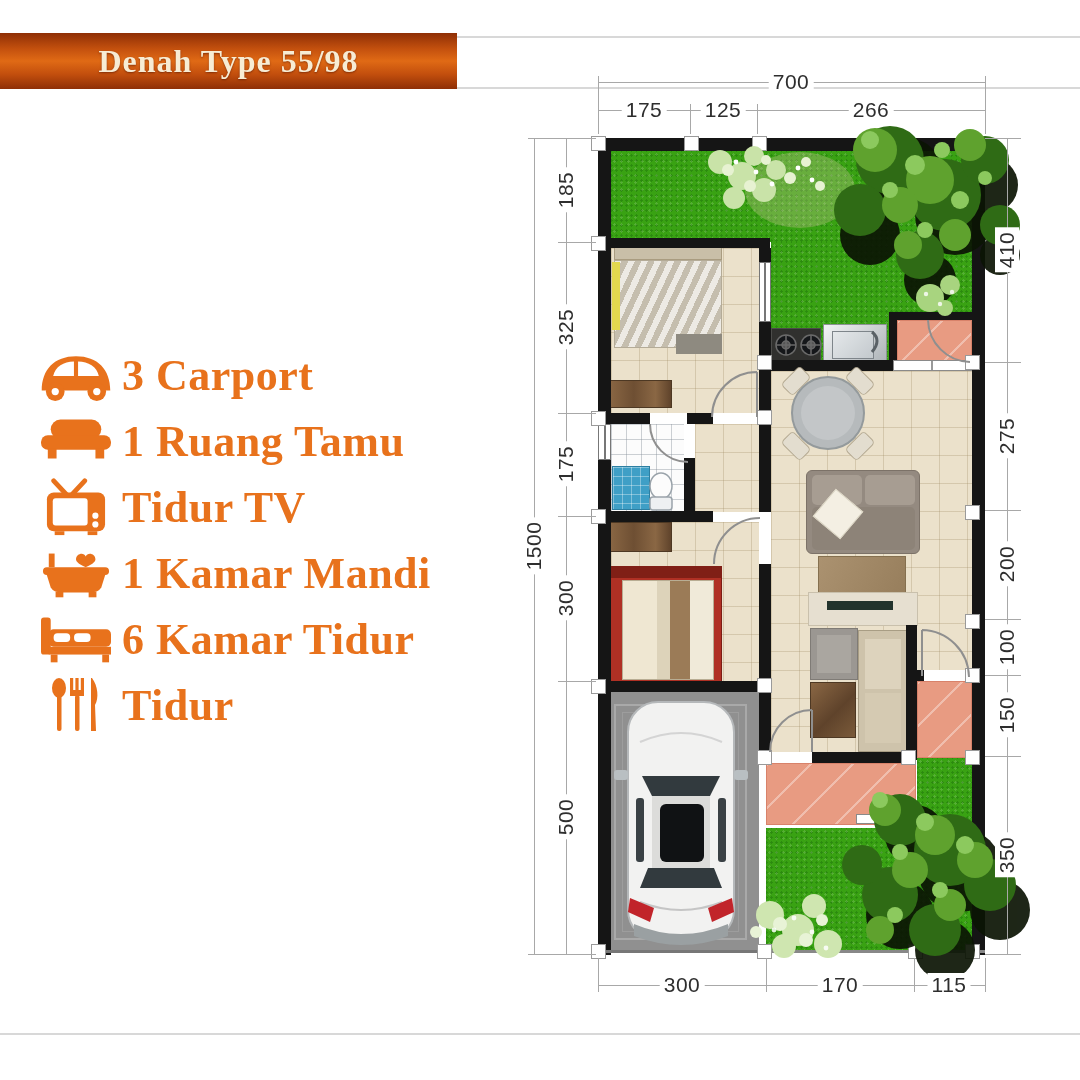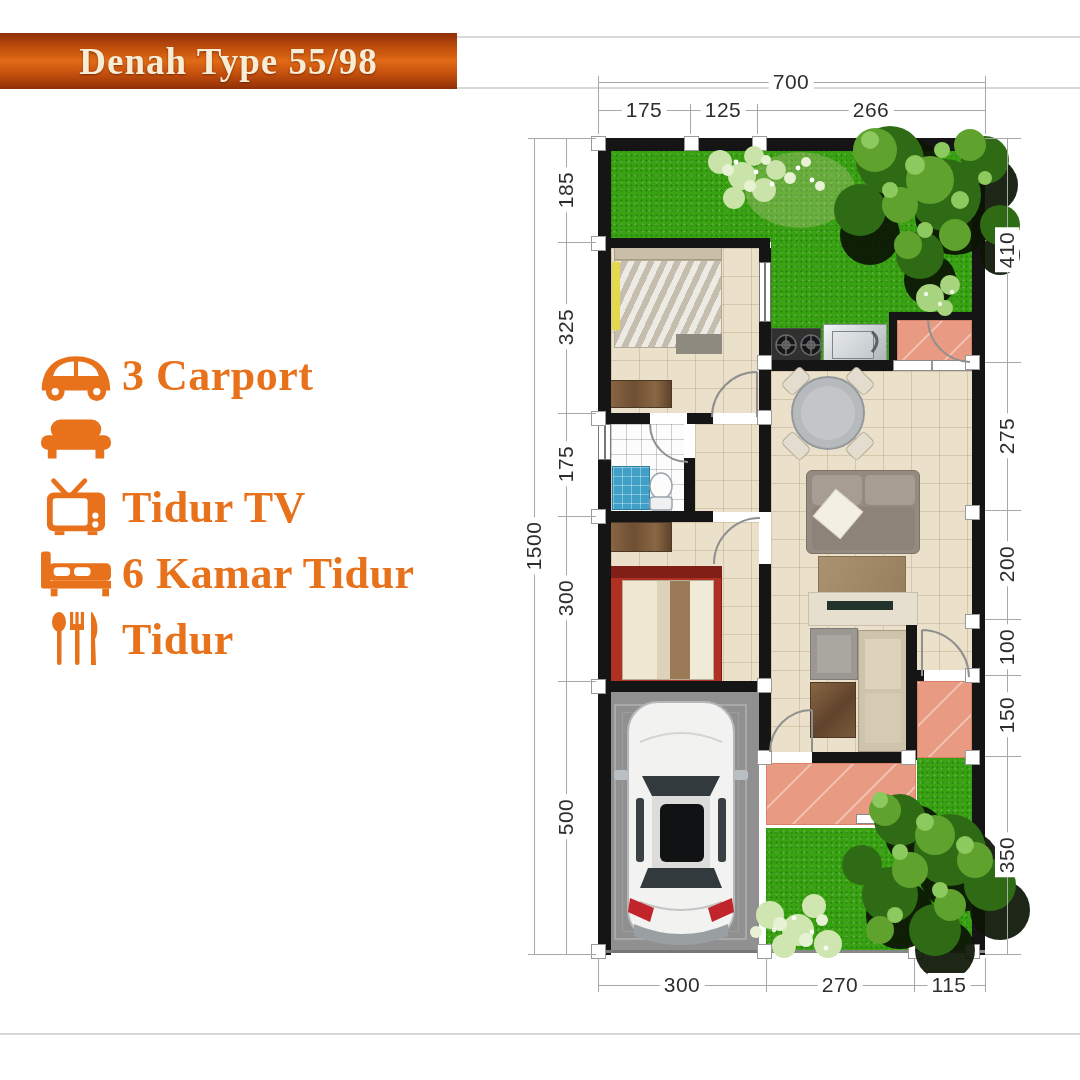--- a/index.html
+++ b/index.html
@@ -4,21 +4,21 @@
 <style>
   html,body{margin:0;padding:0;background:#ffffff;}
   #canvas{position:relative;width:1080px;height:1080px;background:#fff;overflow:hidden;
           font-family:"Liberation Sans",sans-serif;}
   
   .rule{position:absolute;left:0;width:1080px;background:#d8d8d8;}
   
   #banner{position:absolute;left:0;top:33px;width:457px;height:56px;
     background:linear-gradient(180deg,#8f2f06 0%,#c3500e 28%,#e06a15 50%,#c24e0d 74%,#8f2f06 100%);
     display:flex;align-items:center;justify-content:center;}
-  #banner .t{font-family:"Liberation Serif",serif;font-size:37px;font-weight:600;
+  #banner .t{font-family:"Liberation Serif",serif;font-size:32px;font-weight:600;
     color:#f7ecd4;letter-spacing:1px;text-shadow:0 1px 2px rgba(60,10,0,.5);}
   
   #features{position:absolute;left:30px;top:342px;width:500px;}
   .feat{display:flex;align-items:center;height:66px;}
   .feat .ic{width:92px;display:flex;align-items:center;justify-content:center;flex:none;}
   .feat .lb{font-family:"Liberation Serif",serif;font-size:44px;font-weight:600;
     color:#e8721c;white-space:nowrap;letter-spacing:.5px;}
   .feat svg{display:block;}
   
   .wall{position:absolute;background:#151515;}
@@ -81,35 +81,49 @@
     </div>
     <div class="feat">
       <span class="ic">
         <svg width="70" height="44" viewBox="0 0 72 44" fill="#e8721c">
           <rect x="10" y="0" width="52" height="20" rx="10"></rect>
           <rect x="0" y="16" width="72" height="15" rx="7"></rect>
           <rect x="7" y="30" width="9" height="10"></rect>
             <rect x="56" y="30" width="9" height="10"></rect>
         </svg>
       </span>
+      <span class="lb">1 Ruang Tamu</span>
     </div>
     <div class="feat">
       <span class="ic">
         <svg width="62" height="58" viewBox="0 0 64 58" fill="#e8721c">
           <path d="M22,16 L9,2" stroke="#e8721c" stroke-width="5" stroke-linecap="round"></path>
           <path d="M28,16 L41,2" stroke="#e8721c" stroke-width="5" stroke-linecap="round"></path>
           <rect x="2" y="14" width="60" height="40" rx="7"></rect>
           <rect x="8" y="20" width="36" height="28" rx="3" fill="#fff"></rect>
           <circle cx="52" cy="38" r="3.2" fill="#fff"></circle>
             <circle cx="52" cy="47" r="3.2" fill="#fff"></circle>
           <rect x="10" y="54" width="10" height="4"></rect>
             <rect x="44" y="54" width="10" height="4"></rect>
         </svg>
       </span>
       <span class="lb">Tidur TV</span>
+    </div>
+    <div class="feat">
+      <span class="ic">
+        <svg width="70" height="52" viewBox="0 0 72 52" fill="#e8721c">
+          <path d="M36,12 C36,6 44,4 46,9 C48,4 56,6 56,12 C56,16 46,20 46,20 C46,20 36,16 36,12 Z"></path>
+          <rect x="8" y="6" width="6" height="14"></rect>
+          <rect x="2" y="20" width="68" height="8" rx="4"></rect>
+          <path d="M6,28 L66,28 L62,41 Q59,46 51,46 L21,46 Q13,46 10,41 Z"></path>
+          <rect x="15" y="45" width="8" height="6"></rect>
+            <rect x="49" y="45" width="8" height="6"></rect>
+        </svg>
+      </span>
+      <span class="lb">1 Kamar Mandi</span>
     </div>
     <div class="feat">
       <span class="ic">
         <svg width="70" height="48" viewBox="0 0 72 48" fill="#e8721c">
           <rect x="0" y="2" width="10" height="38" rx="3"></rect>
           <rect x="8" y="14" width="64" height="18" rx="5"></rect>
           <rect x="13" y="18" width="17" height="9" rx="4" fill="#fff"></rect>
           <rect x="34" y="18" width="17" height="9" rx="4" fill="#fff"></rect>
           <rect x="8" y="32" width="64" height="8"></rect>
           <rect x="10" y="40" width="7" height="8"></rect>
@@ -478,16 +492,16 @@
     <span class="dlab v" style="left:1007px;top:647px;">100</span>
     <span class="dlab v" style="left:1007px;top:715px;">150</span>
     <span class="dlab v" style="left:1007px;top:855px;">350</span>
 
     <div class="dline" style="left:598px;top:985px;width:388px;height:1px;"></div>
     <div class="tick" style="left:598px;top:958px;width:1px;height:34px;"></div>
     <div class="tick" style="left:766px;top:958px;width:1px;height:34px;"></div>
     <div class="tick" style="left:914px;top:958px;width:1px;height:34px;"></div>
     <div class="tick" style="left:985px;top:958px;width:1px;height:34px;"></div>
     <span class="dlab" style="left:682px;top:985px;">300</span>
-    <span class="dlab" style="left:840px;top:985px;">270</span>
+    <span class="dlab" style="left:840px;top:985px;">170</span>
     <span class="dlab" style="left:949px;top:985px;">115</span>
   </div>
 </div>
 
 </body></html>

